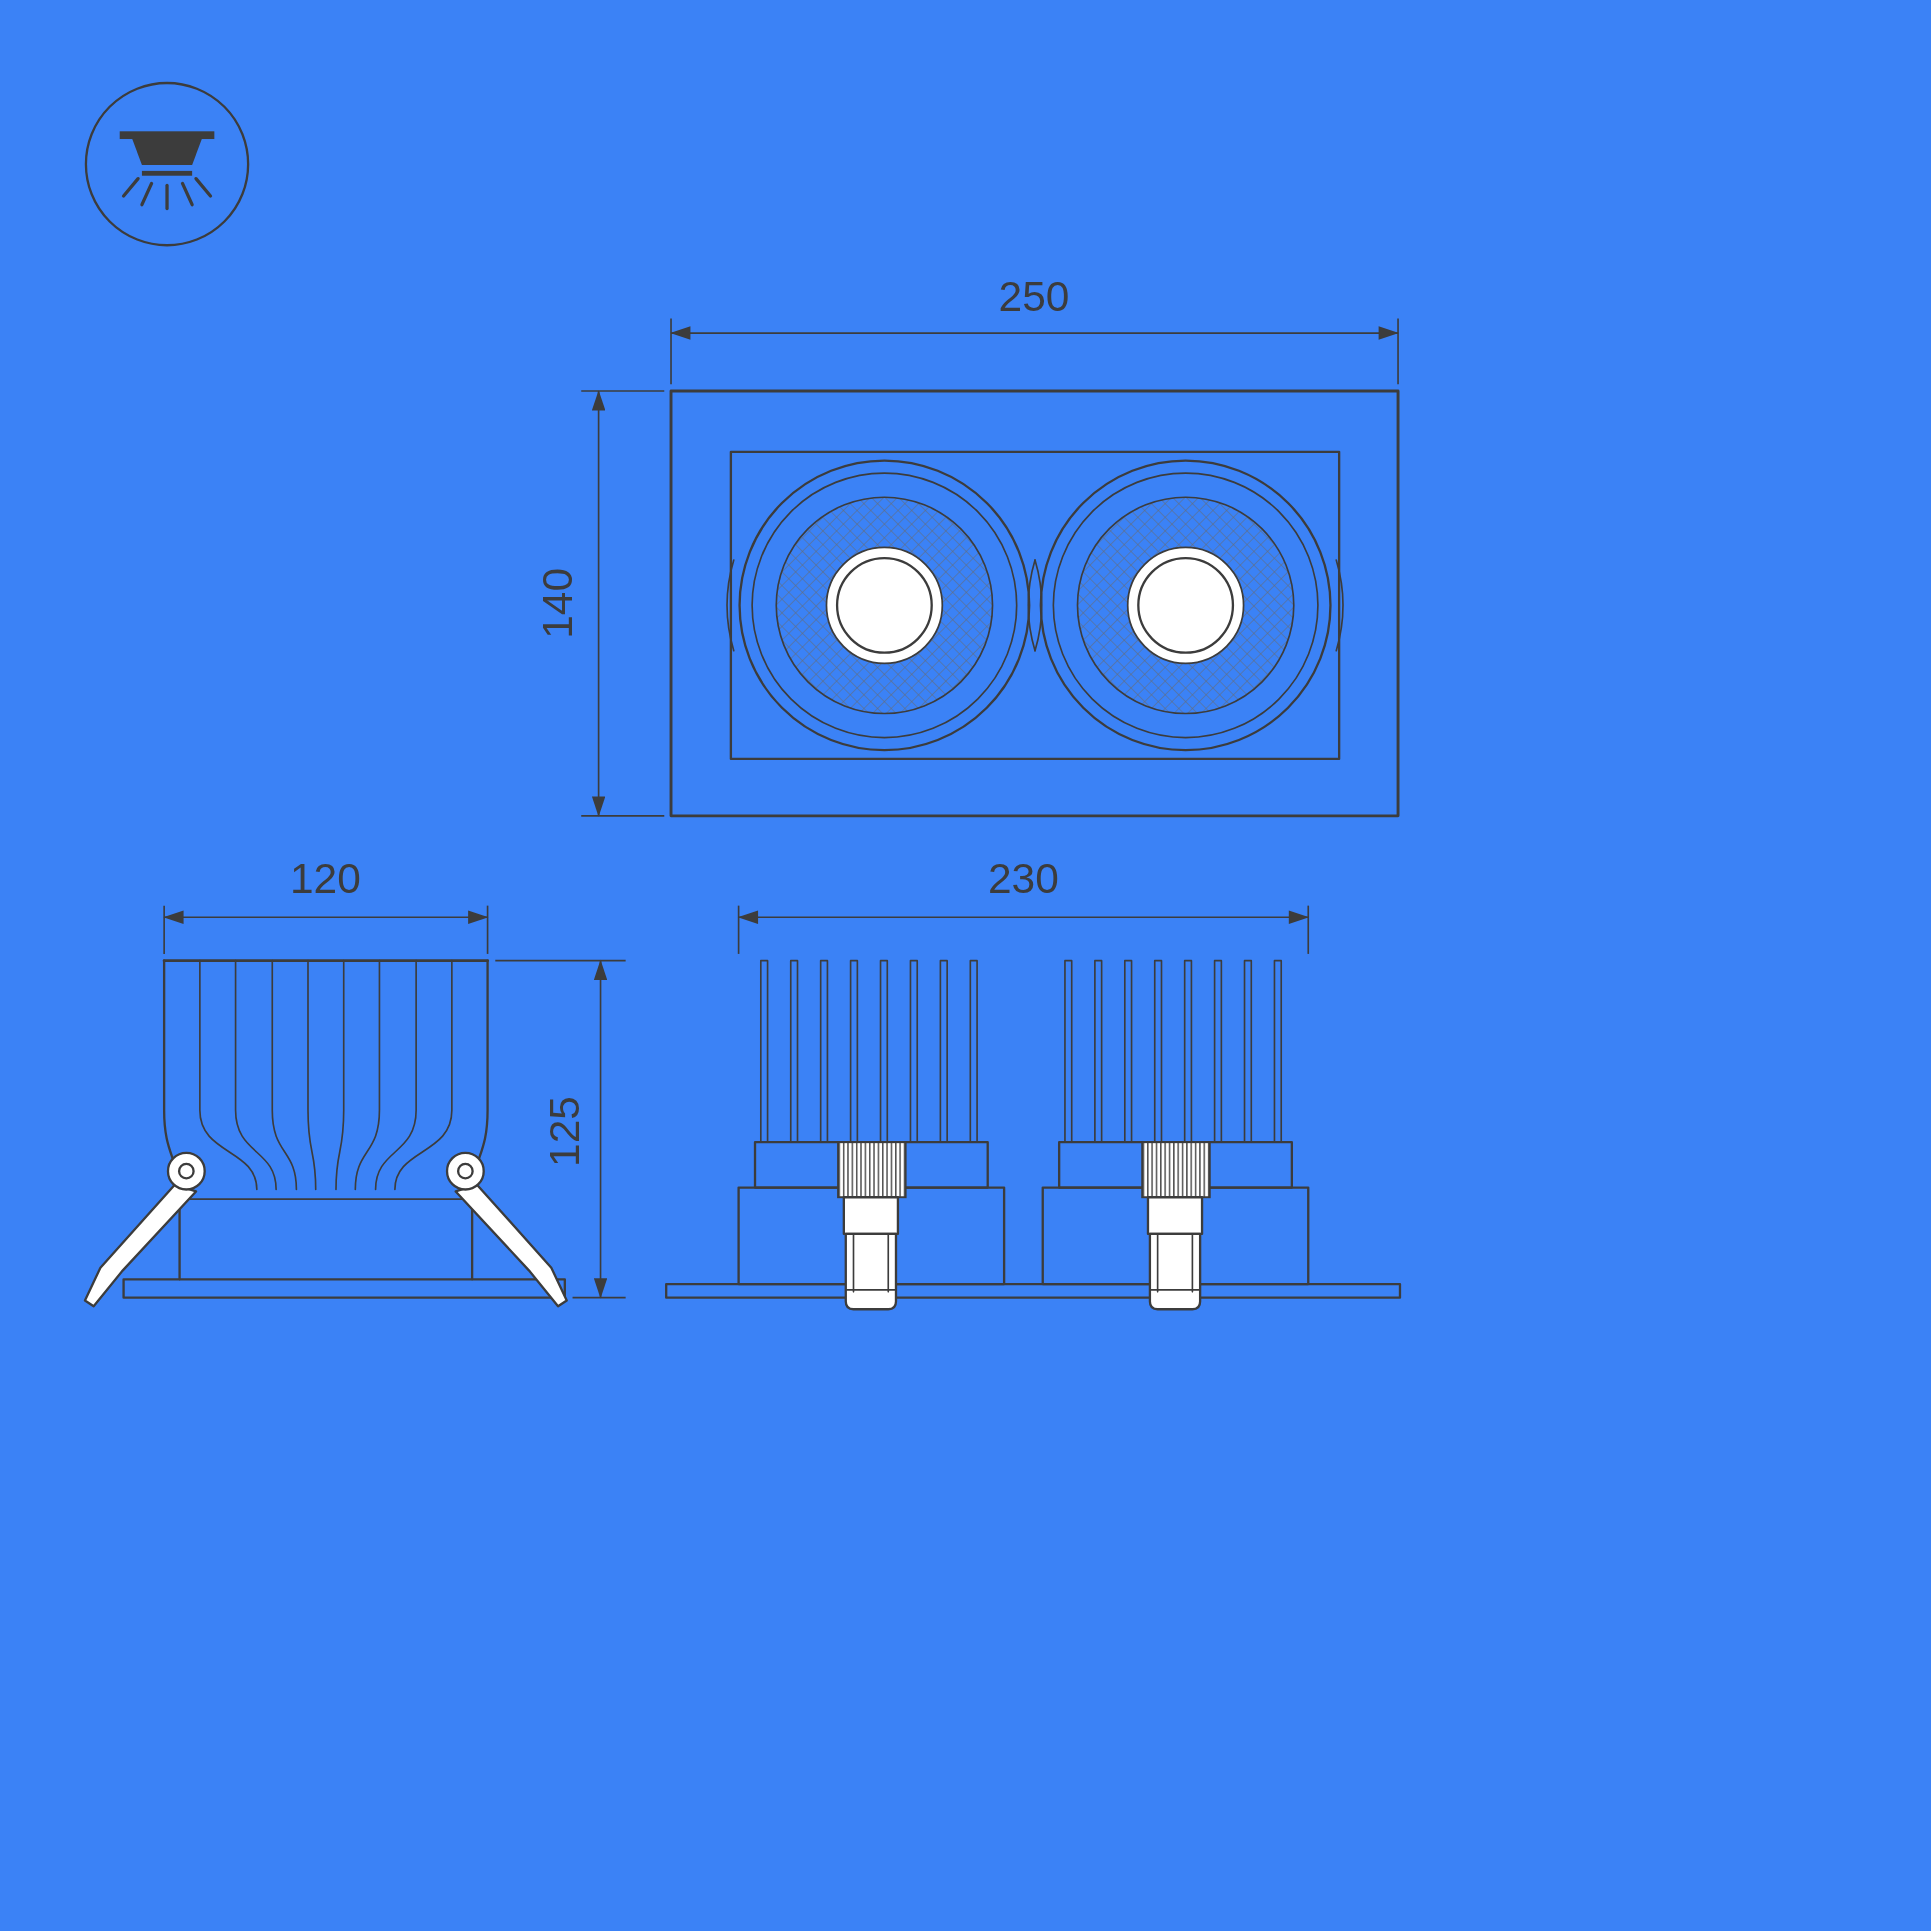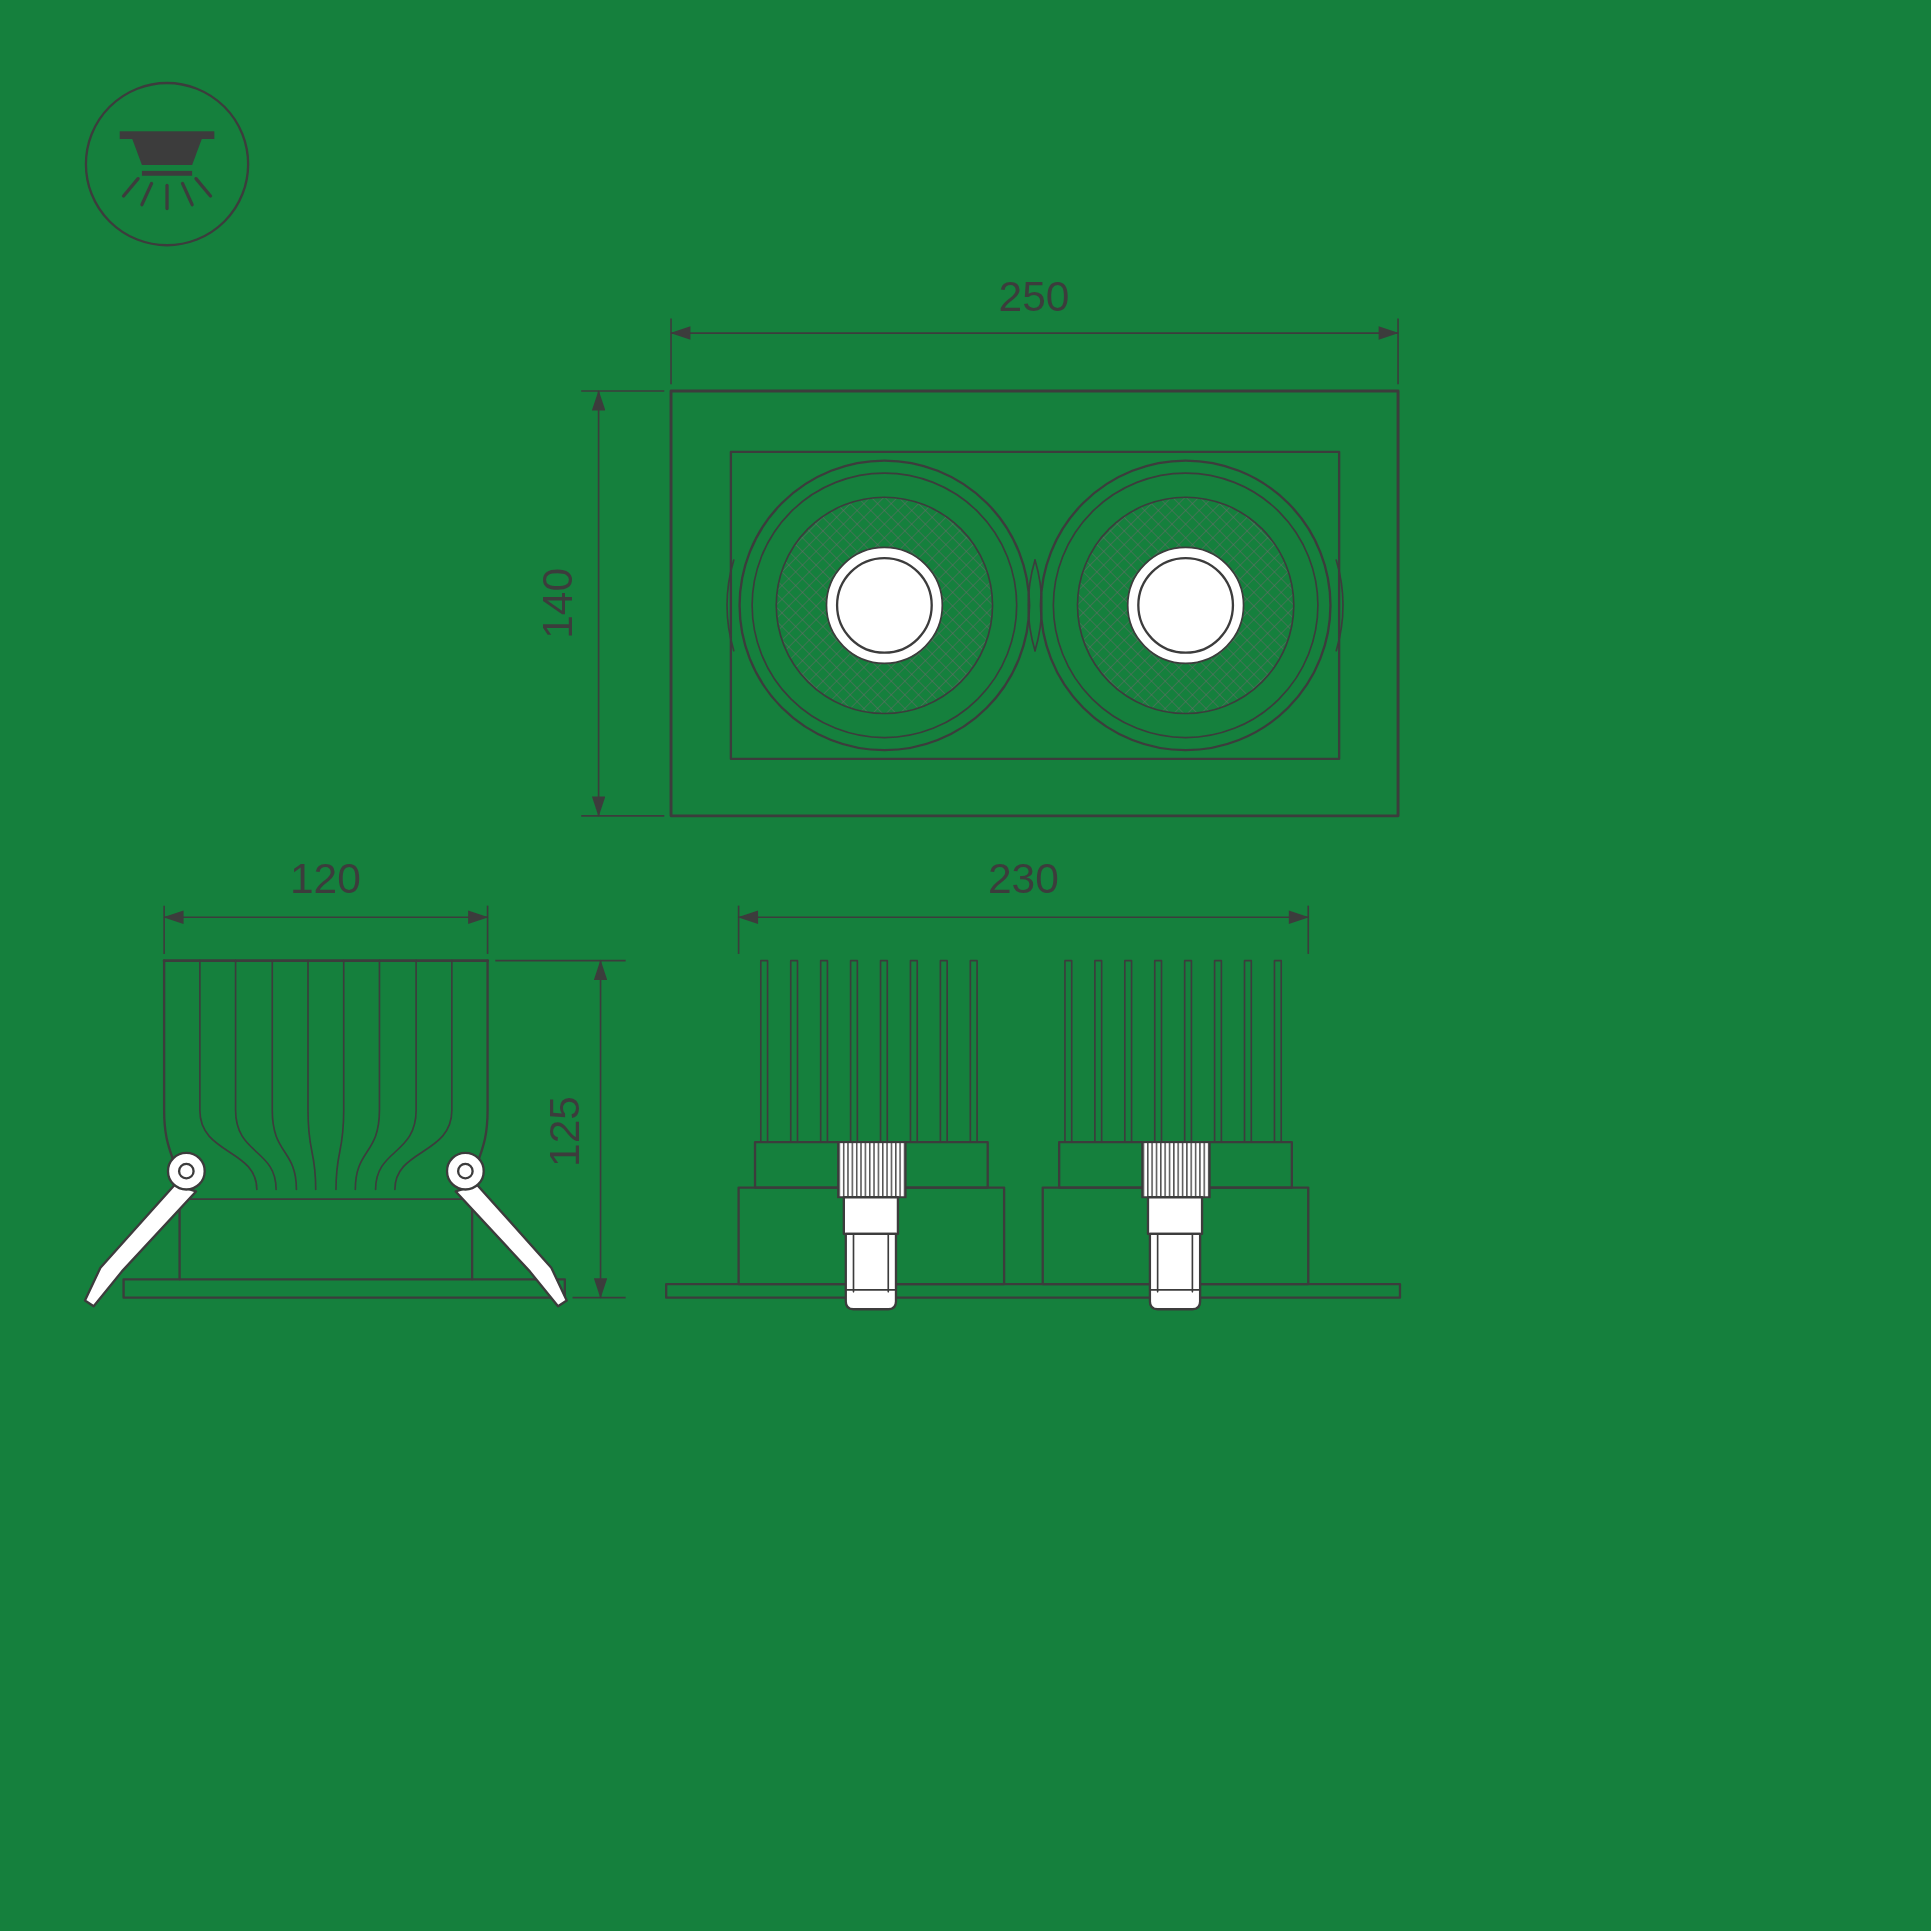--- a/index.html
+++ b/index.html
@@ -1,16 +1,16 @@
 <!DOCTYPE html>
 <html><head>
 <meta charset="utf-8">
 <style>
   html,body { margin:0; padding:0; background:#ffffff; }
-  .canvas { position:relative; width:1931px; height:1931px; background:#15803d; overflow:hidden;
+  .canvas { position:relative; width:1931px; height:1931px; background:#3b82f6; overflow:hidden;
             font-family:"Liberation Sans", sans-serif; }
   svg { display:block; }
   .ln   { fill:none; stroke:#3c3c3c; stroke-width:2.4; stroke-linecap:round; stroke-linejoin:round; }
   .bold { stroke-width:3; }
   .thin { stroke-width:1.7; }
   .dim  { fill:none; stroke:#3c3c3c; stroke-width:1.7; }
   .fillDark { fill:#3c3c3c; stroke:none; }
   .white { fill:#ffffff; }
   .ray { fill:none; stroke:#3c3c3c; stroke-width:3.4; stroke-linecap:round; }
   text.dimlabel { fill:#3c3c3c; font-family:"Liberation Sans", sans-serif; font-size:44px; text-anchor:middle; }

